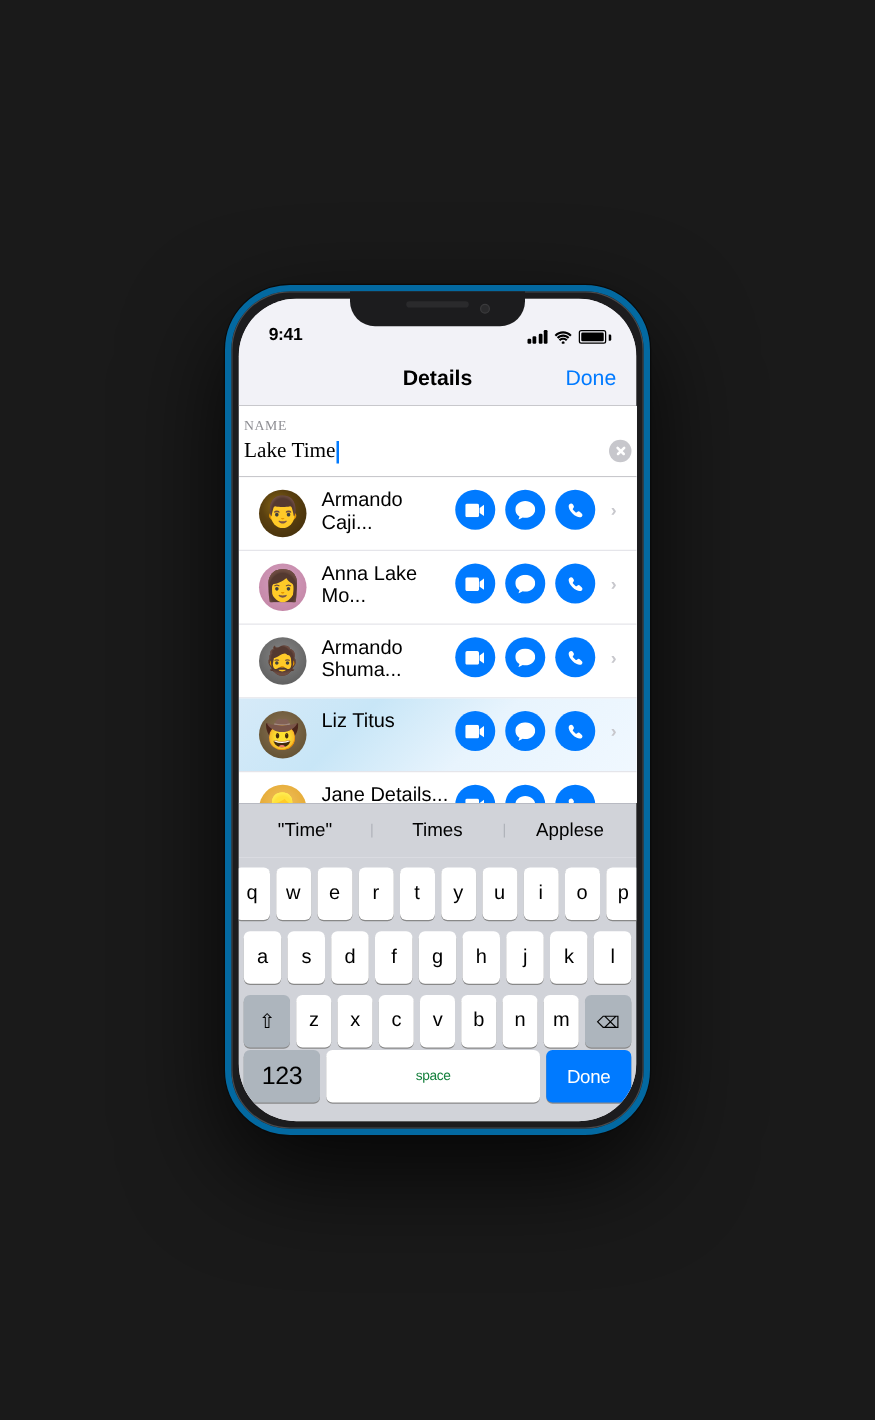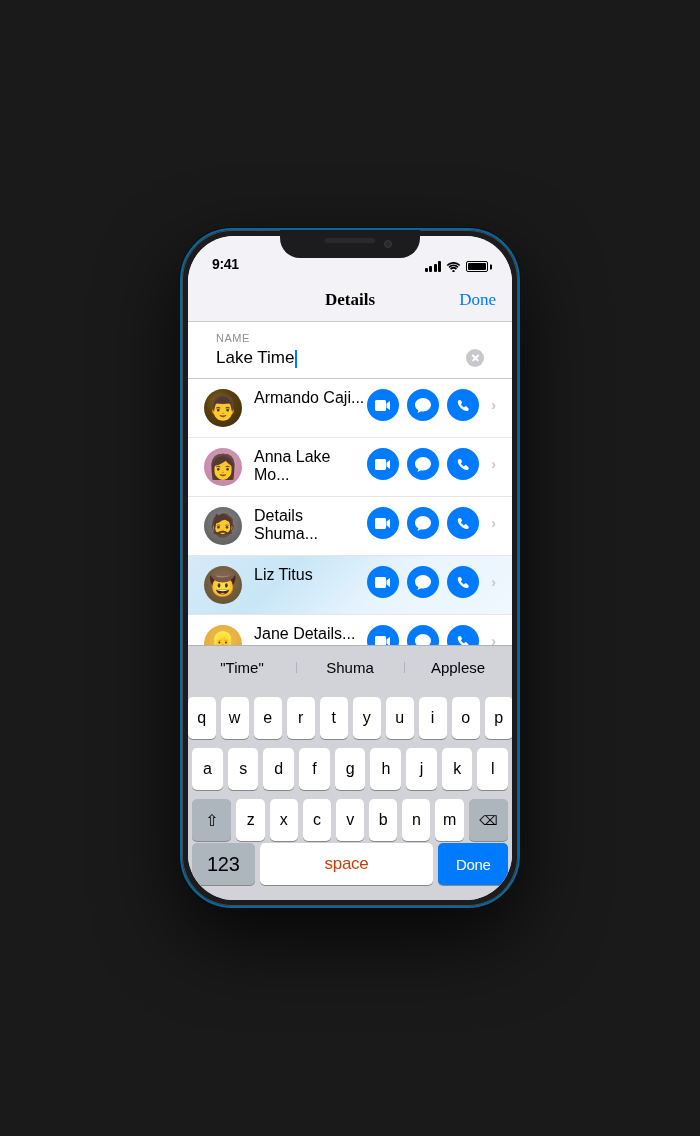--- a/index.html
+++ b/index.html
@@ -11,21 +11,21 @@
       min-height: 100vh;
       font-family: -apple-system, 'SF Pro Display', 'Helvetica Neue', sans-serif;
     }
 
     .phone-frame {
       width: 340px;
       height: 680px;
       background: #1c1c1e;
       border-radius: 52px;
       position: relative;
-      border: 2px solid #0369a1;
+      border: 5px solid #0369a1;
       box-shadow:
         0 0 0 1px #0a0a0a,
         0 30px 80px rgba(0,0,0,0.8),
         inset 0 0 0 1px #4a4a4c;
       overflow: hidden;
     }
 
     
     .phone-frame::before {
       content: '';
@@ -171,21 +171,20 @@
     
     .nav-bar {
       height: 44px;
       display: flex;
       align-items: center;
       justify-content: space-between;
       padding: 0 16px;
       background: #f2f2f7;
       border-bottom: 0.5px solid #c8c8cc;
       flex-shrink: 0;
-      font-family: Liberation Serif, serif;
     }
 
     .nav-title {
       font-size: 17px;
       font-weight: 600;
       color: #000;
       position: absolute;
       left: 50%;
       transform: translateX(-50%);
     }
@@ -202,22 +201,23 @@
     .content {
       flex: 1;
       overflow-y: auto;
       background: #f2f2f7;
     }
 
     
     .name-field {
       background: #fff;
       margin-top: 0;
-      padding: 10px 28px;
+      padding: 10px 4px;
       border-bottom: 0.5px solid #c8c8cc;
+      font-family: Liberation Serif, serif;
     }
 
     .name-label {
       font-size: 11px;
       color: #8e8e93;
       font-weight: 500;
       letter-spacing: 0.5px;
       margin-bottom: 4px;
     }
 
@@ -455,22 +455,22 @@
       background: #adb5bd;
       color: #000;
       font-size: 13px;
       max-width: 44px;
       flex: 1.4;
     }
 
     .key-space {
       flex: 5;
       max-width: none;
-      font-size: 17px;
-      color: #c2410c;
+      font-size: 11px;
+      color: #15803d;
     }
 
     .key-done {
       background: #007aff;
       color: #fff;
       font-size: 15px;
       font-weight: 500;
       flex: 2;
       max-width: none;
     }
@@ -588,21 +588,21 @@
               <svg width="15" height="15" viewBox="0 0 15 15">
                 <path d="M3 0.5C2.7 0.2 2.2 0 1.7 0C1.2 0 0.7 0.2 0.4 0.5L0.3 0.6C-0.9 1.8 -0.1 5.1 2.8 8C5.7 10.9 9 11.7 10.2 10.5L10.3 10.4C10.9 9.8 10.9 8.8 10.3 8.2L8.8 6.7C8.2 6.1 7.2 6.1 6.6 6.7L6.3 7C6 7.3 5.5 7.3 5.2 7C5.2 7 4.7 6.5 4.2 6C3.7 5.5 3.2 5 3.2 5C2.9 4.7 2.9 4.2 3.2 3.9L3.5 3.6C4.1 3 4.1 2 3.5 1.4L3 0.5Z" fill="white" transform="translate(2, 2) scale(1, 1)"></path>
               </svg>
             </div>
             <span class="chevron">›</span>
           </div>
         </div>
 
         <div class="contact-row">
           <div class="avatar avatar-3"></div>
-          <span class="contact-name">Details Shuma...</span>
+          <span class="contact-name">Armando Shuma...</span>
           <div class="contact-actions">
             <div class="action-btn">
               <svg width="16" height="11" viewBox="0 0 16 11">
                 <path d="M0 1.5C0 0.7 0.7 0 1.5 0H9.5C10.3 0 11 0.7 11 1.5V9.5C11 10.3 10.3 11 9.5 11H1.5C0.7 11 0 10.3 0 9.5V1.5Z" fill="white"></path>
                 <path d="M11.5 3.5L15 1V10L11.5 7.5V3.5Z" fill="white"></path>
               </svg>
             </div>
             <div class="action-btn">
               <svg width="16" height="15" viewBox="0 0 16 15">
                 <path d="M8 0C3.6 0 0 3 0 6.7C0 9 1.3 11 3.4 12.3L2.5 15L6 13.2C6.6 13.4 7.3 13.4 8 13.4C12.4 13.4 16 10.4 16 6.7C16 3 12.4 0 8 0Z" fill="white"></path>
@@ -663,21 +663,21 @@
             </div>
             <span class="chevron">›</span>
           </div>
         </div>
 
       </div>
     </div>
 
     <div class="keyboard-suggestions">
       <div class="suggestion suggestion-quoted">"Time"</div>
-      <div class="suggestion">Shuma</div>
+      <div class="suggestion">Times</div>
       <div class="suggestion">Applese</div>
     </div>
 
     <div class="keyboard">
 
       <div class="key-row">
         <div class="key">q</div>
         <div class="key">w</div>
         <div class="key">e</div>
         <div class="key">r</div>

